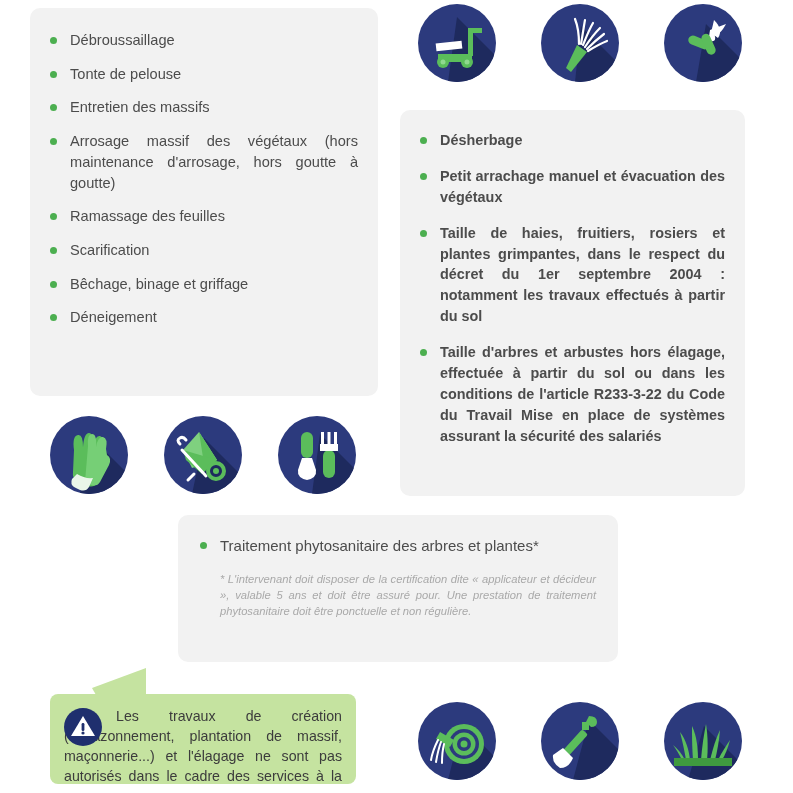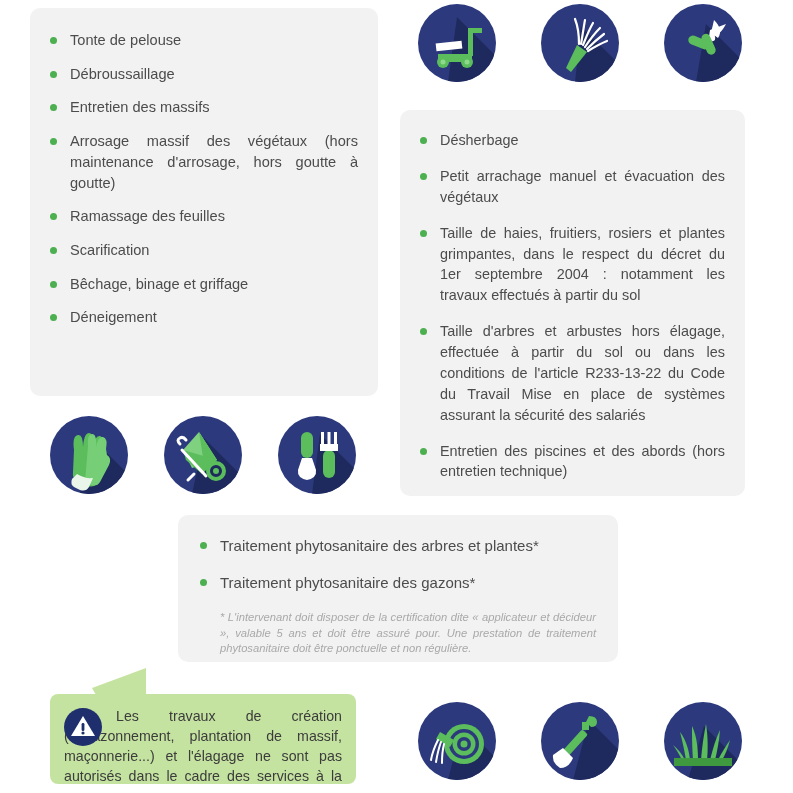--- a/index.html
+++ b/index.html
@@ -18,21 +18,21 @@
     background: #ffffff;
   }
 
   
   .panel {
     position: absolute;
     background: #f2f2f2;
     border-radius: 10px;
   }
   #panel-left    { left: 30px;  top: 8px;   width: 348px; height: 388px; padding: 22px 20px 18px 16px; }
-  #panel-right   { left: 400px; top: 110px; width: 345px; height: 386px; padding: 20px 20px 16px 16px; }
+  #panel-right   { left: 400px; top: 110px; width: 345px; height: 386px; padding: 20px 20px 16px 16px; font-weight: bold; }
   #panel-bottom  { left: 178px; top: 515px; width: 440px; height: 147px; padding: 20px 22px 14px 18px; }
 
   
   ul.bullets { list-style: none; }
   ul.bullets > li {
     position: relative;
     padding-left: 24px;
     color: #4c4c4c;
     font-size: 14.6px;
     line-height: 1.42;
@@ -119,45 +119,43 @@
     text-indent: 52px;
   }
 </style>
 </head>
 <body>
 
 <div class="page">
 
   <div class="panel" id="panel-left">
     <ul class="bullets">
+      <li>Débroussaillage</li>
       <li>Tonte de pelouse</li>
-      <li>Débroussaillage</li>
       <li>Entretien des massifs</li>
       <li class="justify">Arrosage massif des végétaux (hors maintenance d'arrosage, hors goutte à goutte)</li>
       <li>Ramassage des feuilles</li>
       <li>Scarification</li>
       <li>Bêchage, binage et griffage</li>
       <li>Déneigement</li>
     </ul>
   </div>
 
   <div class="panel" id="panel-right">
     <ul class="bullets">
       <li>Désherbage</li>
       <li class="justify">Petit arrachage manuel et évacuation des végétaux</li>
       <li class="justify">Taille de haies, fruitiers, rosiers et plantes grimpantes, dans le respect du décret du 1er septembre 2004 : notamment les travaux effectués à partir du sol</li>
-      <li class="justify">Taille d'arbres et arbustes hors élagage, effectuée à partir du sol ou dans les conditions de l'article R233-13-22 du Code du Travail Mise en place de systèmes assurant la sécurité des salariés</li>
-      <li class="justify">Entretien des piscines et des abords (hors entretien technique)</li>
+      <li class="justify">Taille d'arbres et arbustes hors élagage, effectuée à partir du sol ou dans les conditions de l'article R233-3-22 du Code du Travail Mise en place de systèmes assurant la sécurité des salariés</li>
     </ul>
   </div>
 
   <div class="panel" id="panel-bottom">
     <ul class="bullets">
       <li>Traitement phytosanitaire des arbres et plantes*</li>
-      <li>Traitement phytosanitaire des gazons*</li>
     </ul>
     <div class="footnote">* L'intervenant doit disposer de la certification dite « applicateur et décideur », valable 5 ans et doit être assuré pour. Une prestation de traitement phytosanitaire doit être ponctuelle et non régulière.</div>
   </div>
 
   <div class="icon-row" id="icons-top">
 
     <div class="icon-circle">
       <svg viewBox="0 0 78 78">
         <path d="M39 13 L78 52 L78 78 L30 78 Z" fill="#1e2a5e"></path>
         <path d="M20 50 h34 v8 h-34 z" fill="#5bbd5b"></path>

